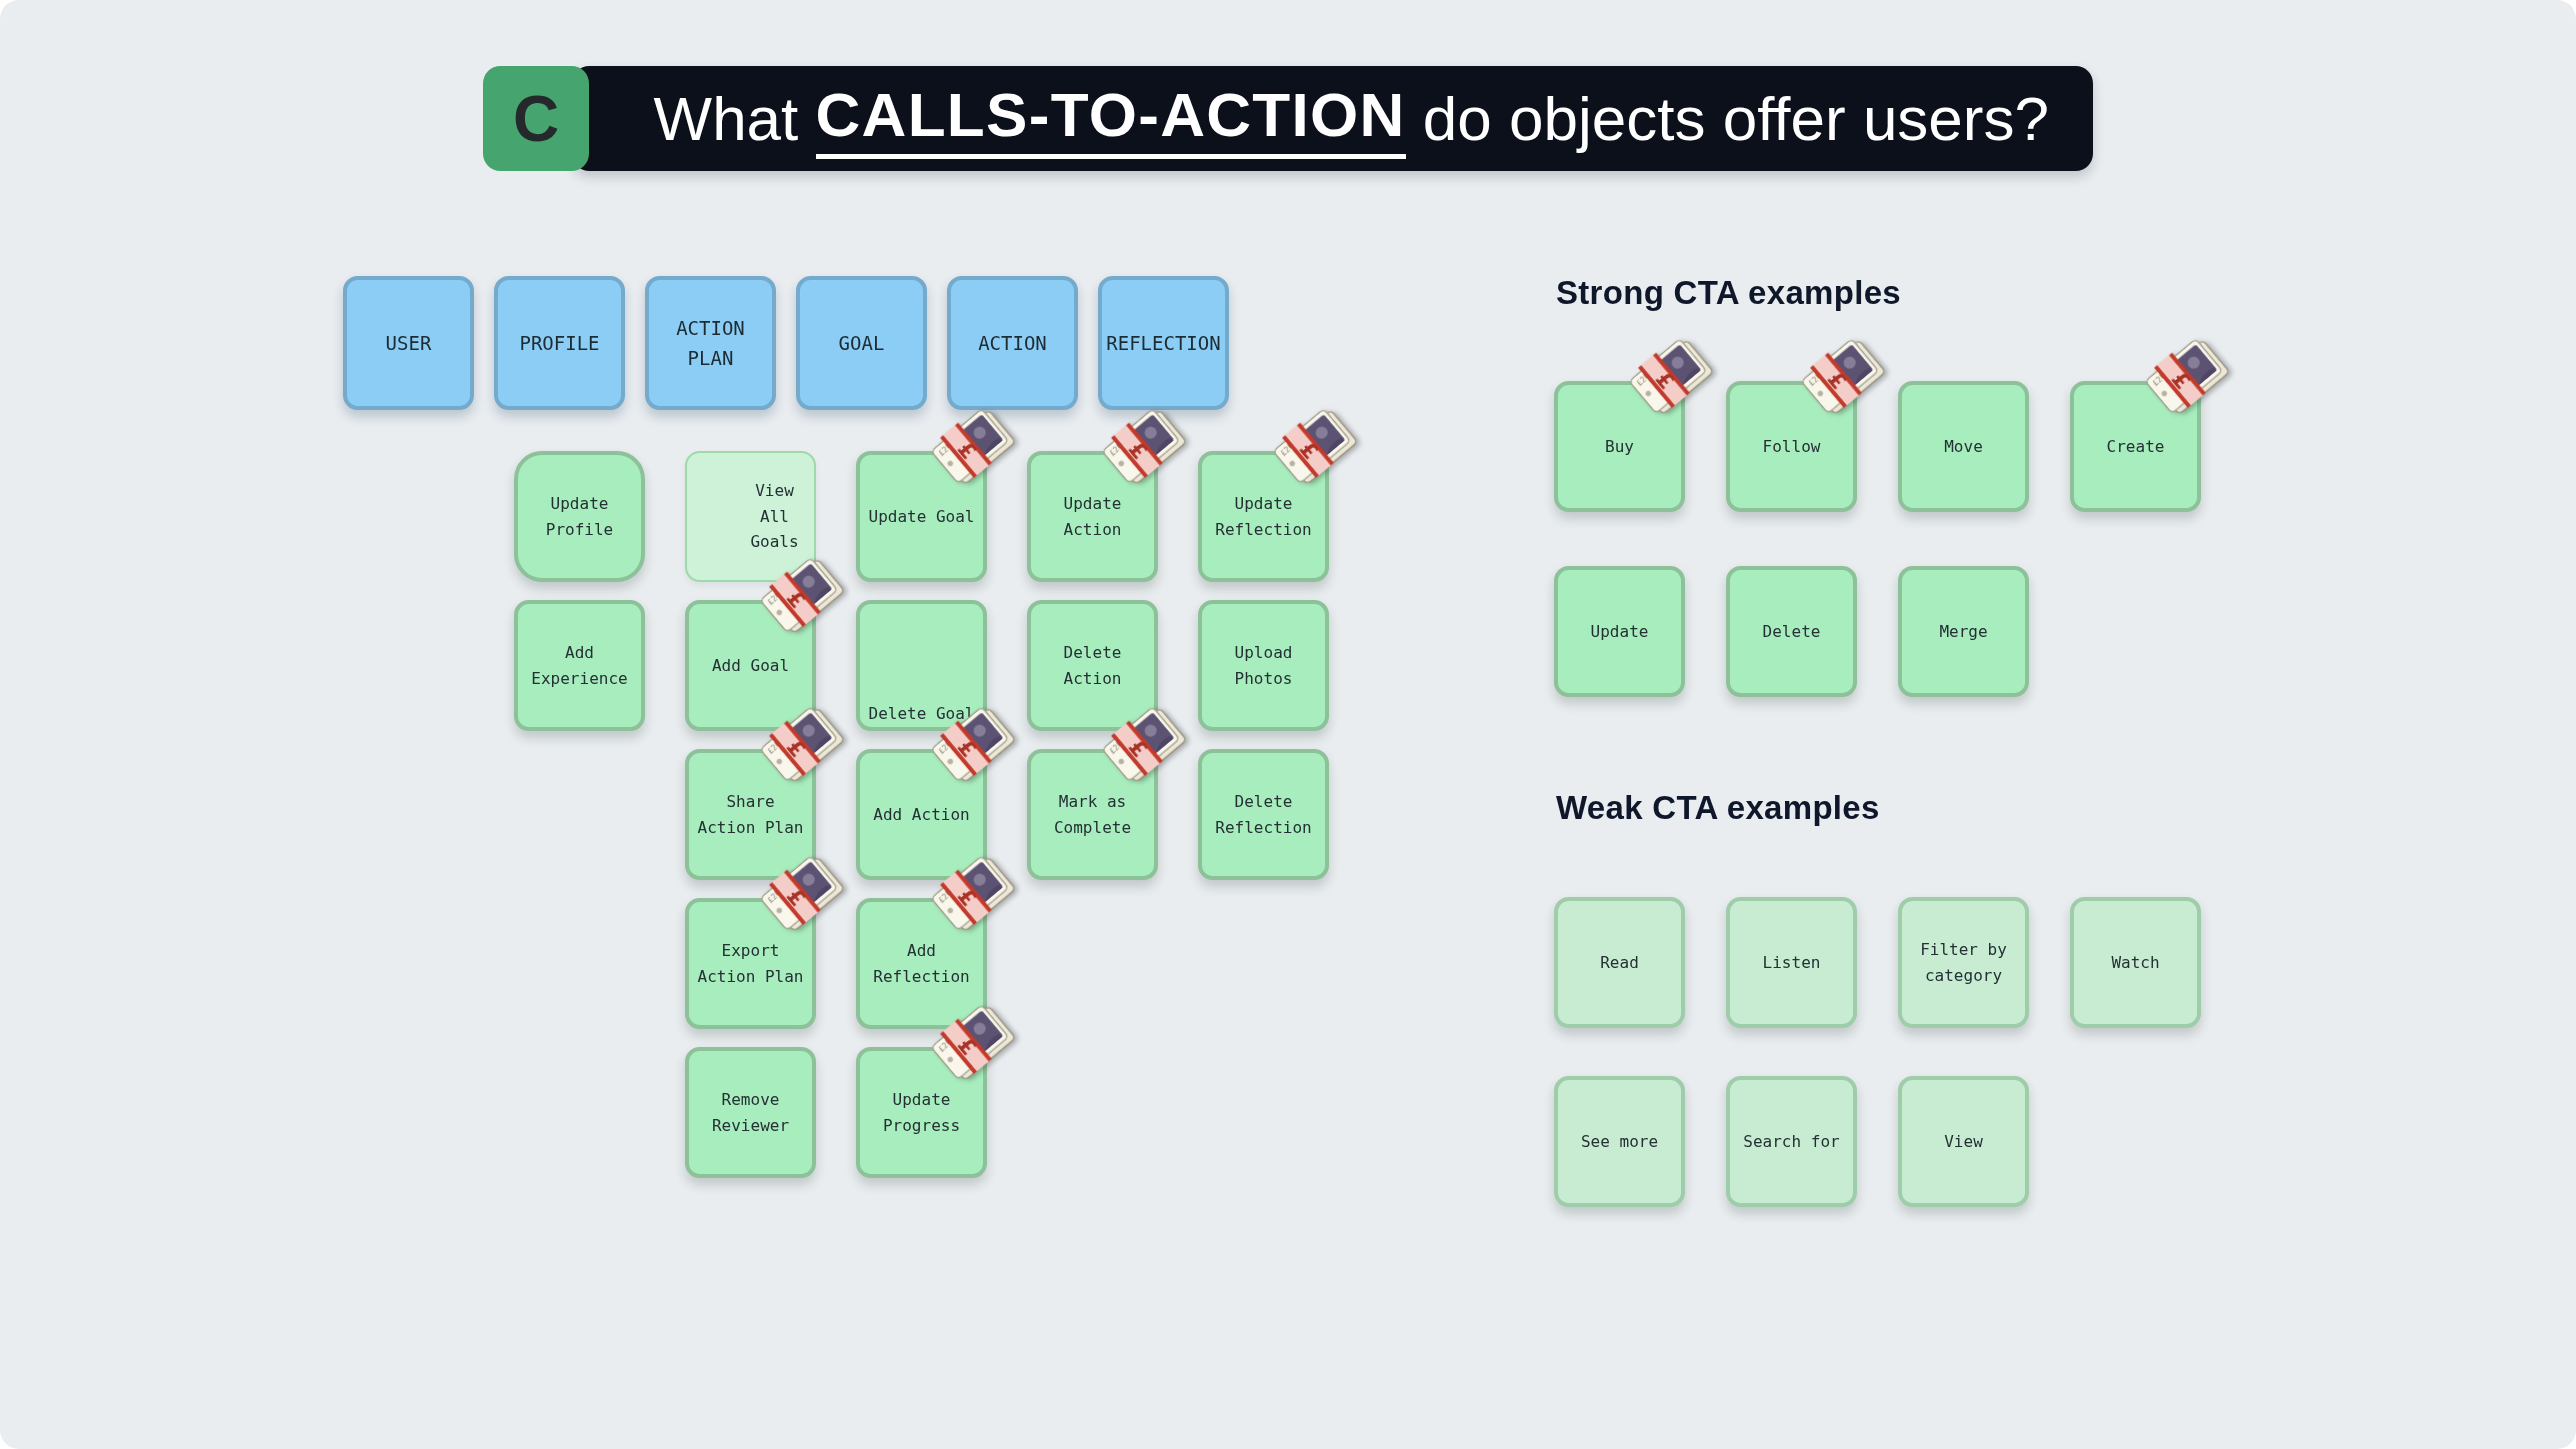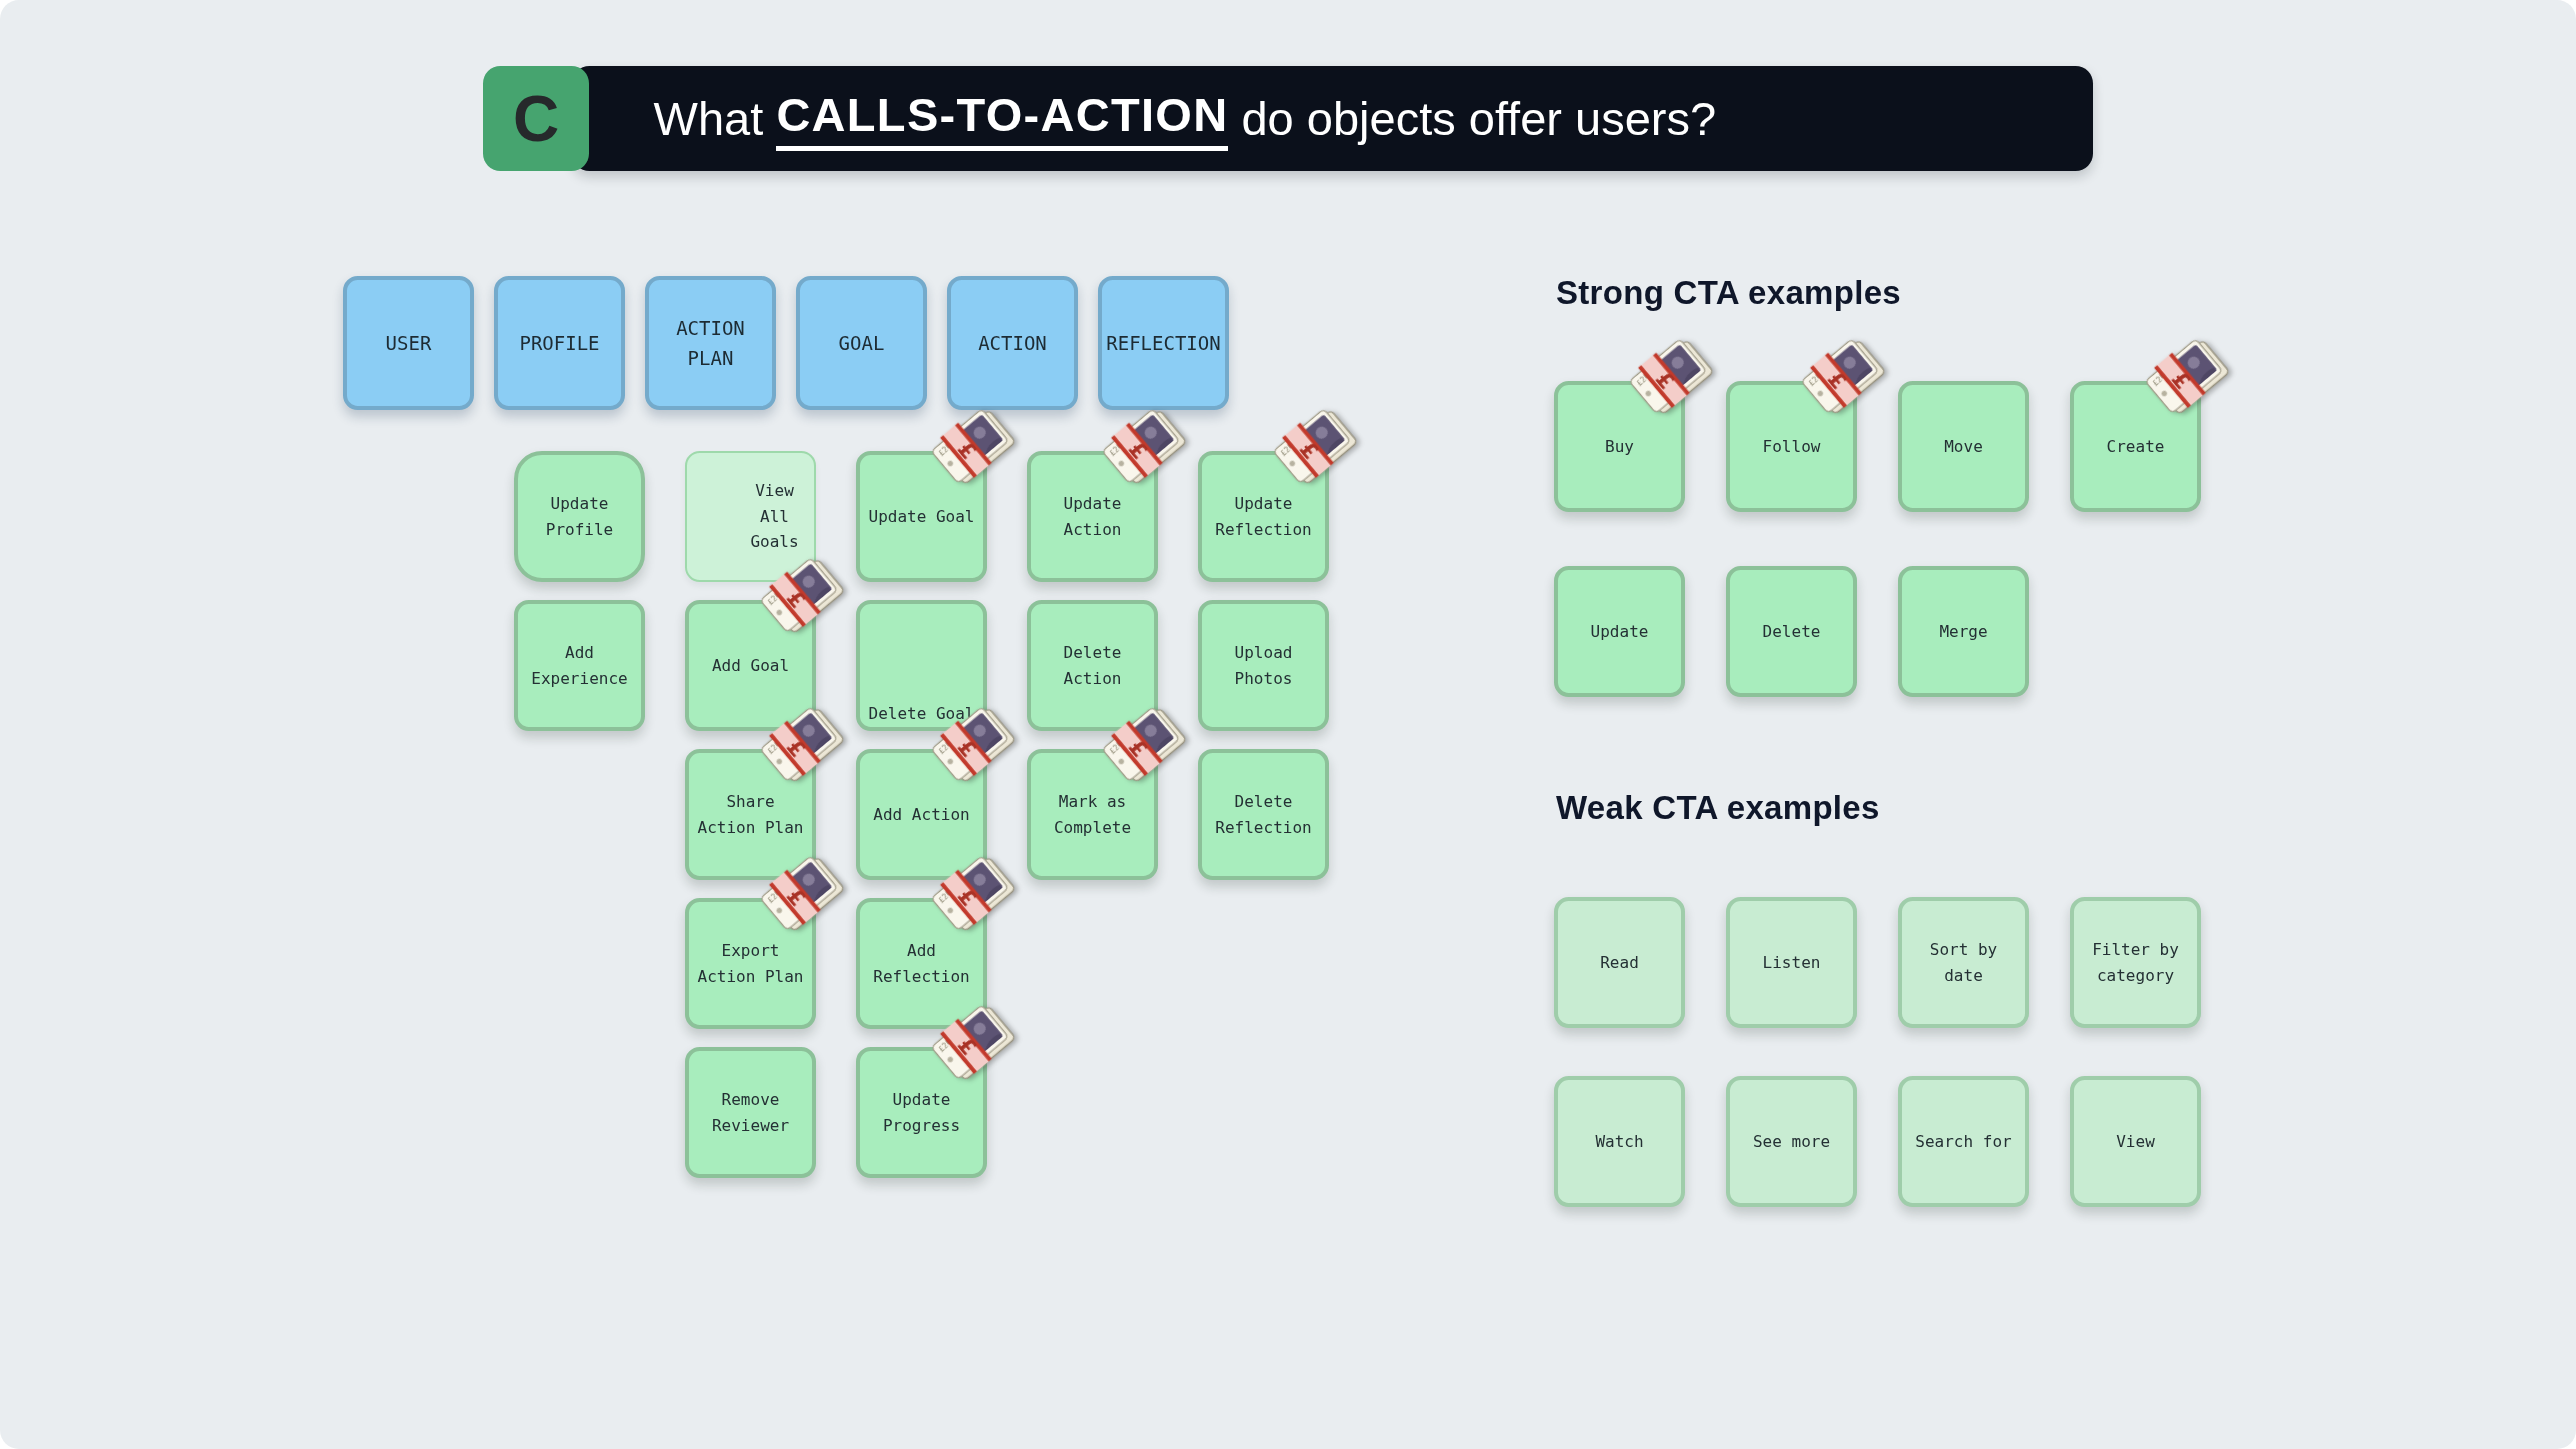--- a/index.html
+++ b/index.html
@@ -7,21 +7,21 @@
         font-family:"Liberation Sans",sans-serif;}
   .canvas{position:absolute;inset:0;background:#e9edf0;border-radius:19px;}
 
   
   .title-bar{position:absolute;left:483px;top:66px;width:1610px;height:105px;display:flex;}
   .badge{width:106px;height:105px;background:#46a46f;border-radius:17.4px;z-index:2;flex:0 0 auto;
          display:flex;align-items:center;justify-content:center;
          font-size:64px;font-weight:700;color:#26292b;}
   .bar{flex:1;margin-left:-17.4px;background:#0b101b;border-radius:17.4px;
        display:flex;align-items:center;padding-left:82px;
-       color:#ffffff;font-size:47px;white-space:pre;box-shadow:0 5.4px 12px rgba(10,20,30,.18);}
+       color:#ffffff;font-size:62px;white-space:pre;box-shadow:0 5.4px 12px rgba(10,20,30,.18);}
   .t-normal{font-weight:400;}
   .t-bold{font-weight:700;letter-spacing:1.3px;border-bottom:5.4px solid #ffffff;padding-bottom:4px;}
 
   
   .note{position:relative;box-sizing:border-box;border-radius:14.8px;
         display:flex;align-items:center;justify-content:center;text-align:center;
         font-family:"DejaVu Sans Mono",monospace;color:#243034;
         box-shadow:0 6.7px 10.7px rgba(20,40,30,.18);}
   .note .txt{padding:0 4px;line-height:1.6;}
   .note-blue  {background:#8bcdf4;border:4px solid #74aacb;font-size:19px;color:#1d2b33;
@@ -343,23 +343,20 @@
 
     <h2 class="cta-heading" id="weak-heading">Weak CTA examples</h2>
     <div class="cta-grid" id="weak-grid">
         <div class="note note-weak">
           <span class="txt">Read</span>
         </div>
         <div class="note note-weak">
           <span class="txt">Listen</span>
         </div>
         <div class="note note-weak">
-          <span class="txt">Sort by date</span>
-        </div>
-        <div class="note note-weak">
           <span class="txt">Filter by category</span>
         </div>
         <div class="note note-weak">
           <span class="txt">Watch</span>
         </div>
         <div class="note note-weak">
           <span class="txt">See more</span>
         </div>
         <div class="note note-weak">
           <span class="txt">Search for</span>

